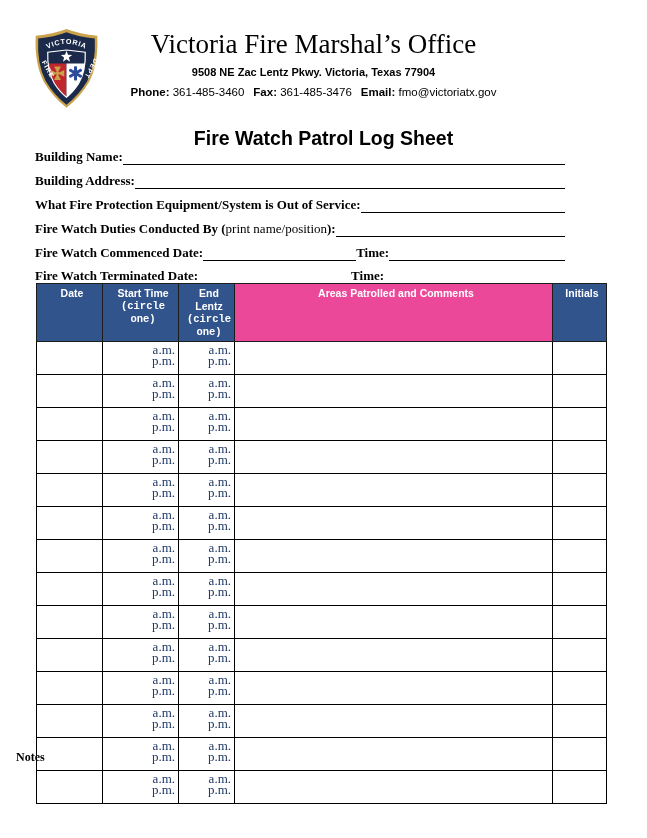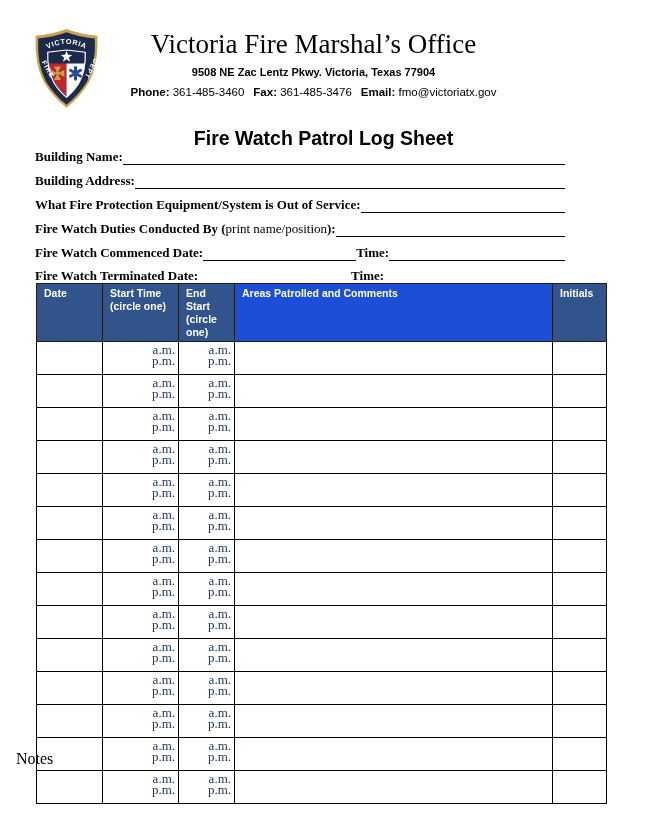--- a/index.html
+++ b/index.html
@@ -27,29 +27,29 @@
         font-size:13px;line-height:16px;white-space:nowrap;}
   .flabel{font-weight:bold;font-family:"Liberation Serif",serif;}
   .fnote{font-weight:normal;}
   .fline{flex:1;border-bottom:1px solid #000;height:15px;min-width:20px;}
   .fline-fixed{flex:0 0 153px;}
 
   
   .log-table{position:absolute;left:36px;top:283px;width:570px;border-collapse:collapse;
              table-layout:fixed;}
   .log-table th{color:#fff;font-family:"Liberation Sans",sans-serif;font-weight:bold;
-             font-size:10.5px;line-height:13px;text-align:left;vertical-align:top;
+             font-size:10.5px;line-height:13px;text-align:center;vertical-align:top;
              padding:3px 2px 2px 7px;border:1px solid #1c1c1c;height:24px;}
   .log-table td{border:1px solid #000;height:30px;vertical-align:top;padding:0;}
   .c-ampm{text-align:right;font-family:Liberation Serif, serif;font-size:13px;
              line-height:11px;padding:2px 3px 0 0 !important;}
-  .th-sub{font-weight:bold;}
-
-  
-  .notes-h{position:absolute;left:16px;top:750px;font-weight:normal;font-size:16px;
+  .th-sub{font-weight:bold;font-family:Liberation Mono, monospace;}
+
+  
+  .notes-h{position:absolute;left:16px;top:750px;font-weight:bold;font-size:12px;
            font-family:"Liberation Serif",serif;}
   .notes-list{position:absolute;left:28px;top:767px;margin:0;padding:0 0 0 19px;
            font-size:13.5px;line-height:19px;font-family:"Liberation Serif",serif;}
   .notes-list li{margin:0;padding-left:3px;}
 </style>
 </head>
 <body>
 
 <div class="page">
 
@@ -136,24 +136,24 @@
     <thead>
       <tr>
         <th style="background: rgb(49, 84, 140);">
           <div>Date</div>
         </th>
         <th style="background: rgb(49, 84, 140);">
           <div>Start Time</div>
           <div class="th-sub">(circle one)</div>
         </th>
         <th style="background: rgb(49, 84, 140);">
-          <div>End Start</div>
+          <div>End Lentz</div>
           <div class="th-sub">(circle one)</div>
         </th>
-        <th style="background: #1d4ed8;">
+        <th style="background: #ec4899;">
           <div>Areas Patrolled and Comments</div>
         </th>
         <th style="background: rgb(49, 84, 140);">
           <div>Initials</div>
         </th>
       </tr>
     </thead>
     <tbody>
       <tr>
         <td></td>

